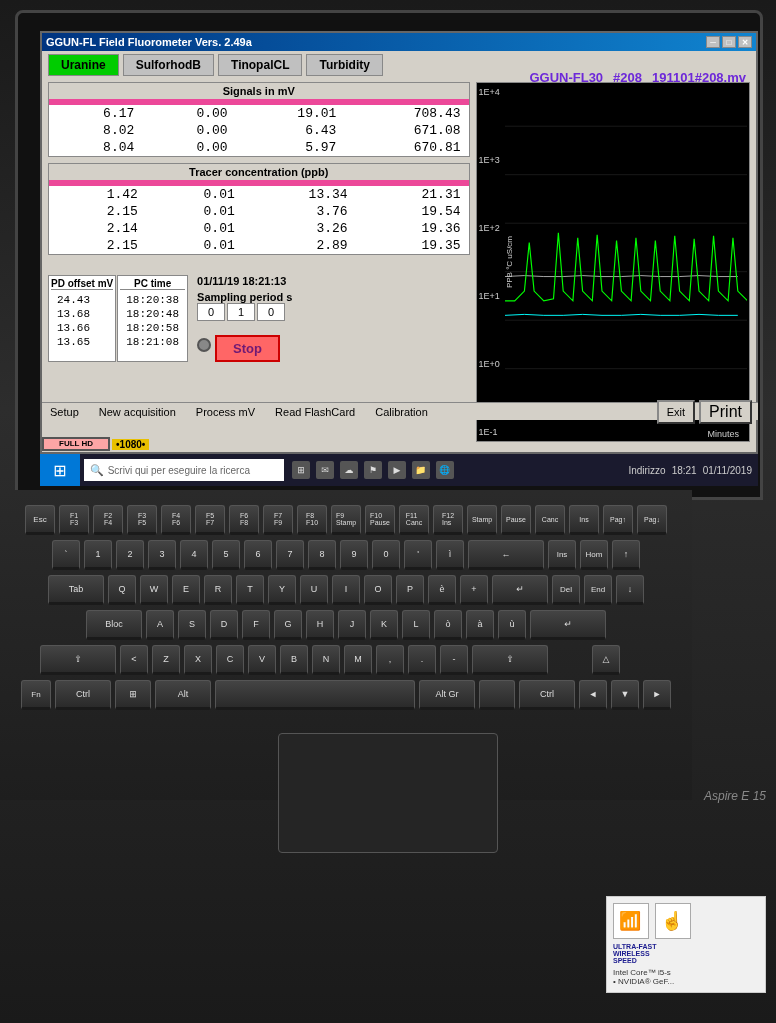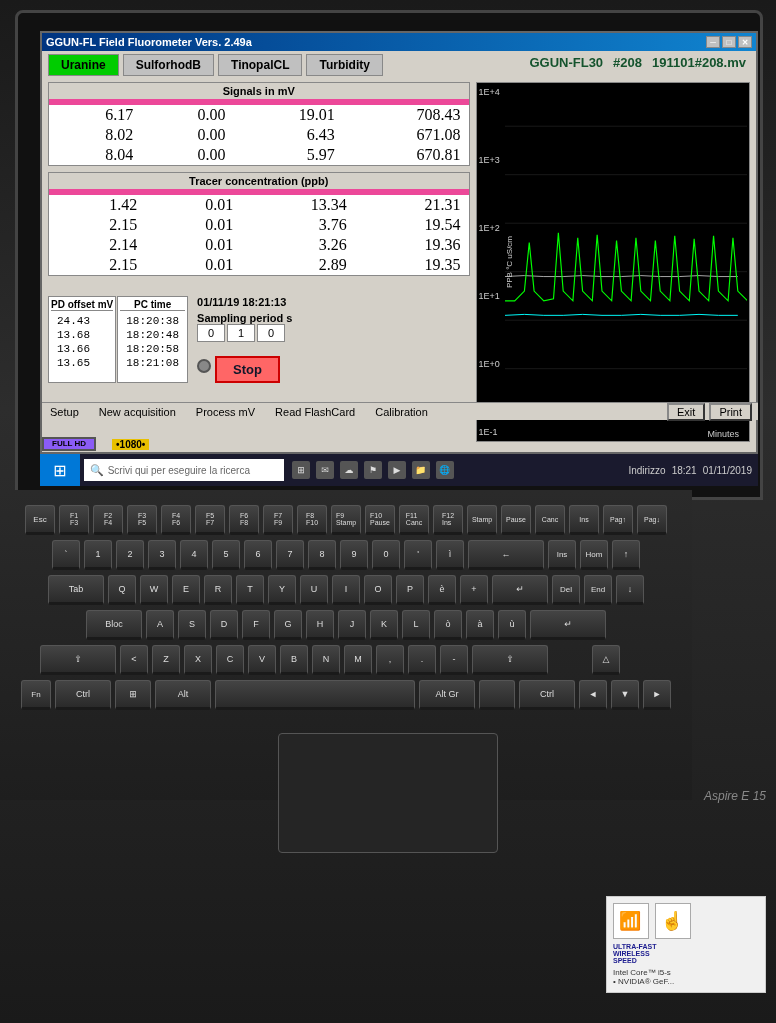--- a/index.html
+++ b/index.html
@@ -164,25 +164,25 @@
     }
 
     .tab-btn.active {
       background: #00cc00;
       color: #000;
     }
 
     
     .header-info {
       position: absolute;
-      top: 22px;
+      top: 37px;
       right: 10px;
       font-size: 13px;
       font-weight: bold;
-      color: #14532d;
+      color: #6d28d9;
       display: flex;
       gap: 20px;
     }
 
     
     .content-area {
       display: flex;
       padding: 4px 6px;
       gap: 6px;
       margin-top: 2px;
@@ -204,22 +204,22 @@
       background: #d4d0c8;
       text-align: center;
       font-size: 11px;
       font-weight: bold;
       padding: 2px;
       border-bottom: 6px solid #ec4899;
     }
 
     .data-table {
       width: 100%;
-      font-size: 16px;
-      font-family: Liberation Serif, serif;
+      font-size: 13px;
+      font-family: Liberation Mono, monospace;
       border-collapse: collapse;
     }
 
     .data-table td {
       text-align: right;
       padding: 1px 8px;
     }
 
     
     .bottom-controls {
@@ -326,21 +326,21 @@
       justify-content: center;
     }
 
     .stop-btn {
       background: #ff6666;
       border: 2px solid #cc0000;
       padding: 4px 16px;
       font-size: 13px;
       font-weight: bold;
       cursor: pointer;
-      color: #0f172a;
+      color: #701a75;
       margin-top: 8px;
     }
 
     
     .radio-indicator {
       width: 14px;
       height: 14px;
       border-radius: 50%;
       background: #888;
       border: 2px solid #555;
@@ -374,21 +374,21 @@
       border: 2px outset #888;
       padding: 1px 8px;
       font-size: 11px;
       cursor: pointer;
     }
 
     .print-btn {
       background: #d4d0c8;
       border: 2px outset #888;
       padding: 1px 8px;
-      font-size: 11px;
+      font-size: 16px;
       cursor: pointer;
       text-align: right;
     }
 
     
     .chart-area {
       width: 280px;
       background: #000;
       border: 1px solid #888;
       position: relative;
@@ -740,24 +740,24 @@
           <div class="taskbar-icon">🌐</div>
         </div>
         <div class="taskbar-right">
           <span>Indirizzo</span>
           <span>18:21</span>
           <span>01/11/2019</span>
         </div>
       </div>
 
       <div style="position:absolute; bottom:35px; left:2px; display:flex; align-items:center;">
-        <div style="background:#8b5cf6; border:2px solid #555; color:#000; font-size:8px; font-weight:bold; padding:1px 8px; line-height:1;">
+        <div style="background:#fca5a5; border:2px solid #555; color:#000; font-size:8px; font-weight:bold; padding:1px 15px; line-height:1;">
           <span>FULL HD</span>
         </div>
-        <div style="background:#e8c000; color:#000; font-size:10px; font-weight:bold; padding:0 4px; margin-left:16px;">
+        <div style="background:#e8c000; color:#000; font-size:10px; font-weight:bold; padding:0 4px; margin-left:2px;">
           <span>•1080•</span>
         </div>
       </div>
 
     </div>
   </div>
 
   <div style="position:absolute; top:500px; left:360px; transform:translateX(-50%); color:#777; font-size:26px; font-style:italic; font-family:Georgia,serif; letter-spacing:3px;">acer</div>
 
   <div class="keyboard-area">

